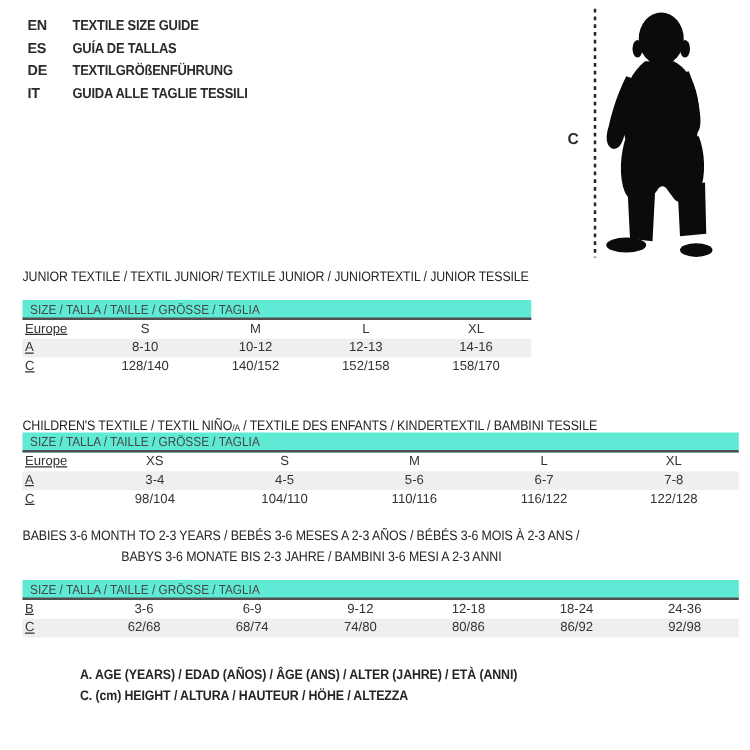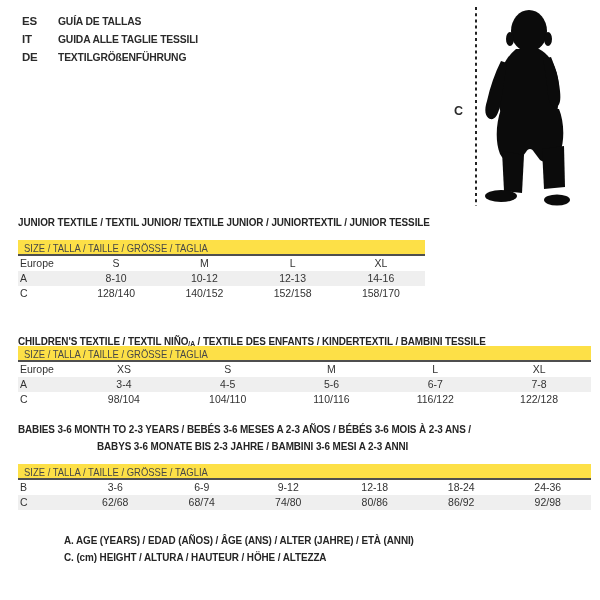--- a/index.html
+++ b/index.html
@@ -14,60 +14,64 @@
   .lang-list { position:absolute; left:22px; top:12px; }
   .lang-row { display:flex; height:18px; line-height:18px; font-size:11.5px; font-weight:bold; letter-spacing:-0.2px; }
   .lang-code { width:36px; }
 
   
   .figure-wrap { position:absolute; left:448px; top:5px; width:130px; height:205px; }
   .figure-svg { position:absolute; left:20px; top:0; }
   .c-label { position:absolute; left:6px; top:99px; font-size:12.5px; font-weight:bold; }
 
   
-  .sec-title { position:absolute; left:18px; font-size:11px; font-weight:bold; letter-spacing:-0.1px; color:#252525; }
+  .sec-title { position:absolute; left:18px; font-size:11px; font-weight:normal; letter-spacing:-0.1px; color:#252525; }
   .t-junior   { top:216px; }
   .t-children { top:335px; }
   .t-babies   { top:421px; line-height:17px;text-align:center; }
   .subA { font-size:7.5px; vertical-align:-1px; }
 
   
   .size-table { position:absolute; left:18px; }
   .tb-junior   { top:240px; width:407px; }
   .tb-children { top:346px; width:573px; }
   .tb-babies   { top:464px; width:573px; }
   .size-bar {
-    height:16px; line-height:16px; background:#fde047;
+    height:16px; line-height:16px; background:#5eead4;
     border-bottom:2px solid #4f4f4f; color:#474747;
     font-size:10.5px; padding-left:6px;
   }
   .trow { display:flex; height:15px; line-height:15px; font-size:10.5px; color:#333333; }
   .trow.alt { background:#efefef; }
-  .tlabel { width:54px; padding-left:2px; }
+  .tlabel { width:54px; padding-left:2px;text-decoration:underline; }
   .tcell { flex:1; text-align:center; }
 
   
   .footnotes { position:absolute; left:18px; top:532px; font-size:11px; font-weight:bold; letter-spacing:-0.1px; color:#252525; }
   .fn-row { height:17px; line-height:17px;margin-left:46px; }
 </style>
 </head>
 <body>
 
 <div class="lang-list">
   <div class="lang-row">
+    <span class="lang-code">EN</span>
+    <span class="cond">TEXTILE SIZE GUIDE</span>
+  </div>
+  <div class="lang-row">
     <span class="lang-code">ES</span>
     <span class="cond">GUÍA DE TALLAS</span>
   </div>
   <div class="lang-row">
+    <span class="lang-code">DE</span>
+    <span class="cond">TEXTILGRÖßENFÜHRUNG</span>
+  </div>
+  <div class="lang-row">
     <span class="lang-code">IT</span>
     <span class="cond">GUIDA ALLE TAGLIE TESSILI</span>
-  </div>
-  <div class="lang-row">
-    <span class="lang-code">DE</span>
-    <span class="cond">TEXTILGRÖßENFÜHRUNG</span>
   </div>
 </div>
 
 <div class="figure-wrap">
   <span class="c-label">C</span>
   <svg class="figure-svg" width="104" height="205" viewBox="0 0 104 205" aria-hidden="true">
     <line x1="8" y1="2" x2="8" y2="201" stroke="#222222" stroke-width="2" stroke-dasharray="3 3.2"></line>
     <g fill="#0b0b0b">
       <ellipse cx="61" cy="26" rx="18" ry="21"></ellipse>
       <ellipse cx="42" cy="34" rx="4" ry="7"></ellipse>

